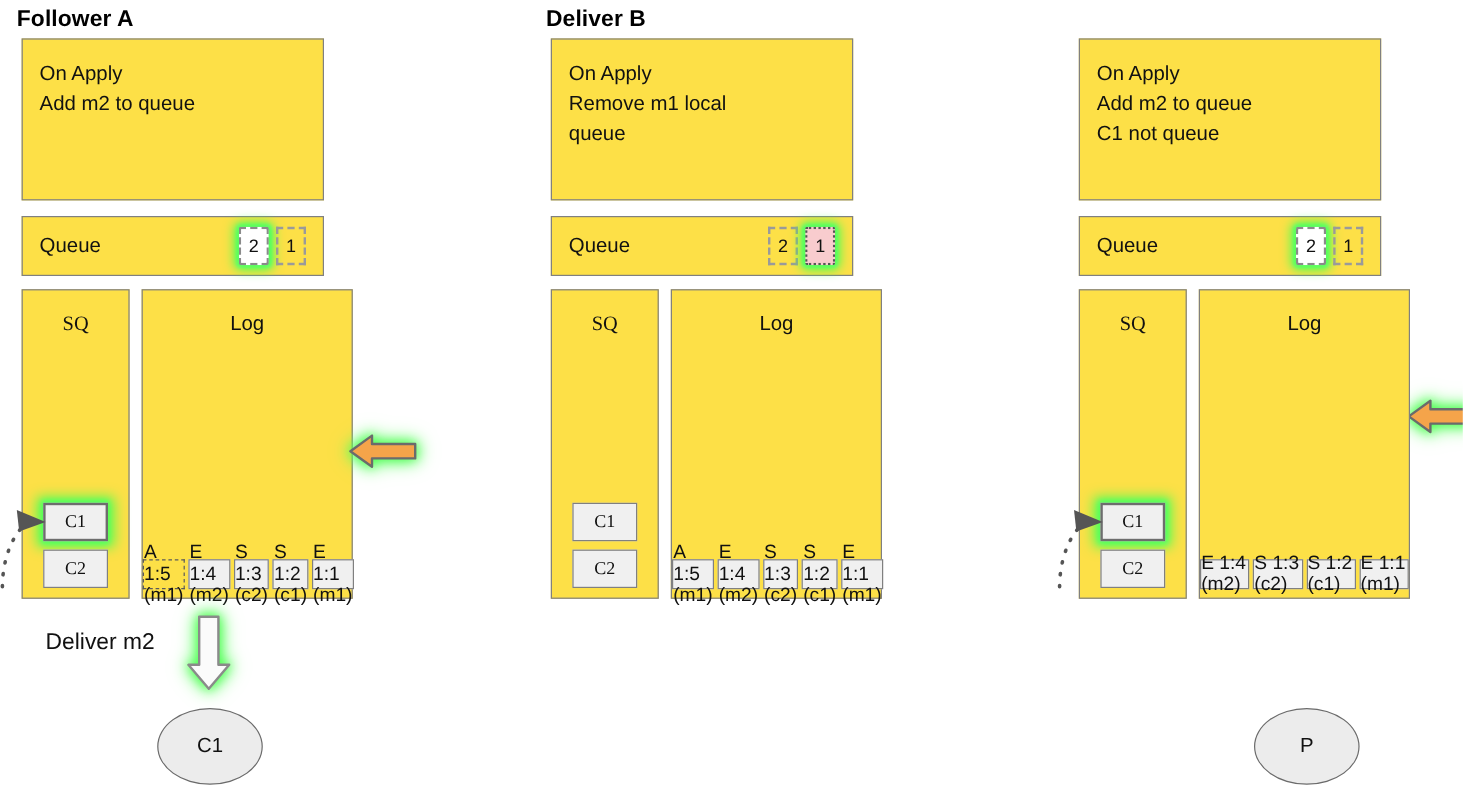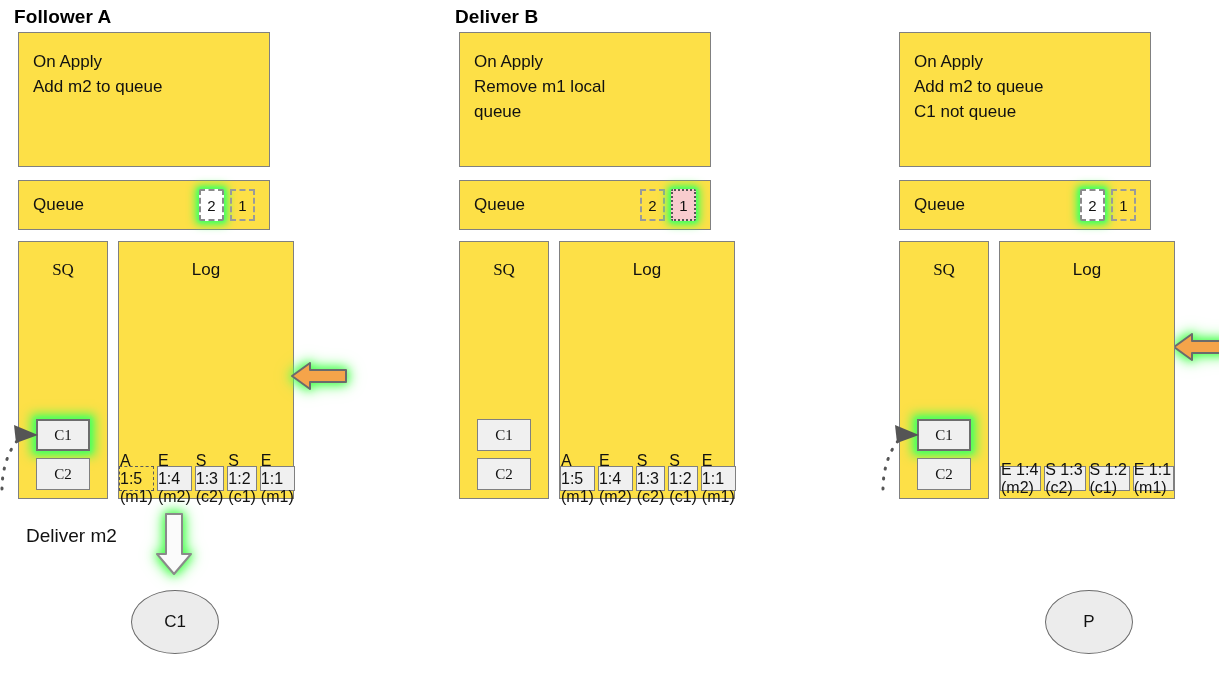--- a/index.html
+++ b/index.html
@@ -199,21 +199,21 @@
     width: 58px;
     height: 34px;
     filter: drop-shadow(0 0 5px #4dff52) drop-shadow(0 0 7px #60ff64);
   }
   #arrow-a { left: 276px; top: 359px; }
   #arrow-b { left: 717px; top: 330px; }
 
   
   .deliver-label {
     position: absolute;
-    left: 12px;
+    left: 24px;
     top: 525px;
     font-size: 19px;
     color: #111111;
   }
   .down-arrow {
     position: absolute;
     left: 141px;
     top: 512px;
     width: 38px;
     height: 64px;

